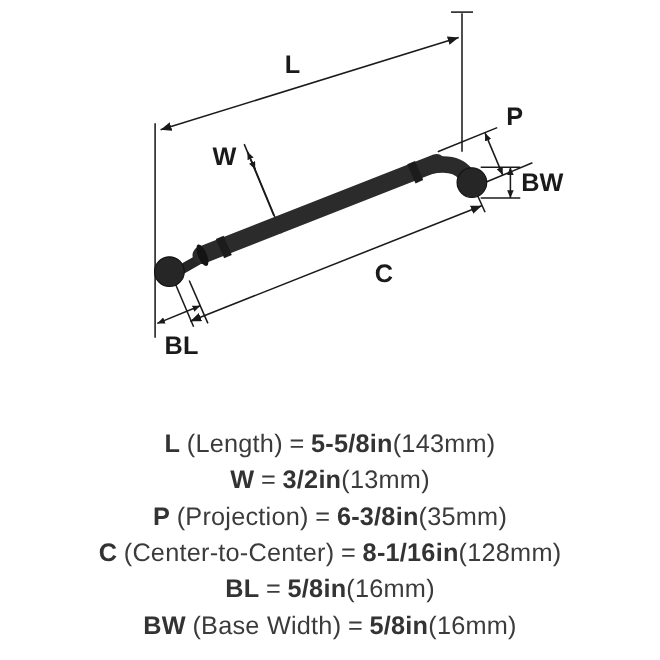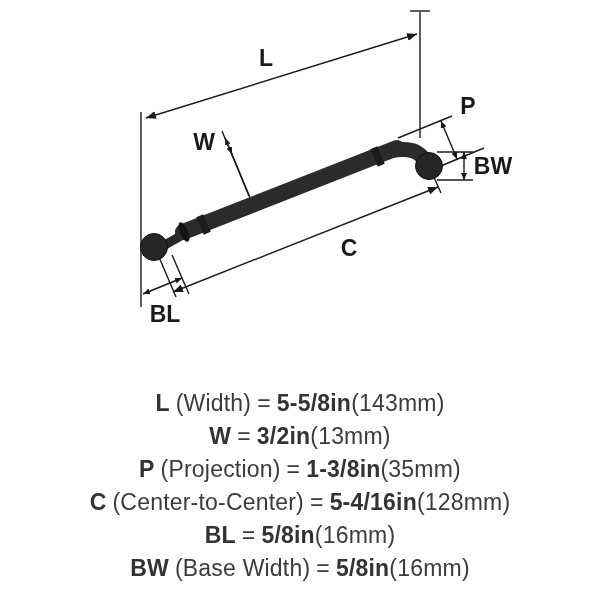--- a/index.html
+++ b/index.html
@@ -79,40 +79,40 @@
       <text class="dim-label" x="468" y="114">P</text>
       <text class="dim-label" x="493" y="174">BW</text>
       <text class="dim-label" x="349" y="256">C</text>
       <text class="dim-label" x="165" y="322">BL</text>
     </g>
   </svg>
 
   <div class="specs">
     <div class="spec-row">
       <span class="b">L</span>
-      <span>(Width)</span>
+      <span>(Length)</span>
       <span>=</span>
       <span class="pair"><span class="b">5-5/8in</span><span>(143mm)</span></span>
     </div>
     <div class="spec-row">
       <span class="b">W</span>
       <span>=</span>
       <span class="pair"><span class="b">3/2in</span><span>(13mm)</span></span>
     </div>
     <div class="spec-row">
       <span class="b">P</span>
       <span>(Projection)</span>
       <span>=</span>
-      <span class="pair"><span class="b">1-3/8in</span><span>(35mm)</span></span>
+      <span class="pair"><span class="b">6-3/8in</span><span>(35mm)</span></span>
     </div>
     <div class="spec-row">
       <span class="b">C</span>
       <span>(Center-to-Center)</span>
       <span>=</span>
-      <span class="pair"><span class="b">5-4/16in</span><span>(128mm)</span></span>
+      <span class="pair"><span class="b">8-1/16in</span><span>(128mm)</span></span>
     </div>
     <div class="spec-row">
       <span class="b">BL</span>
       <span>=</span>
       <span class="pair"><span class="b">5/8in</span><span>(16mm)</span></span>
     </div>
     <div class="spec-row">
       <span class="b">BW</span>
       <span>(Base Width)</span>
       <span>=</span>

